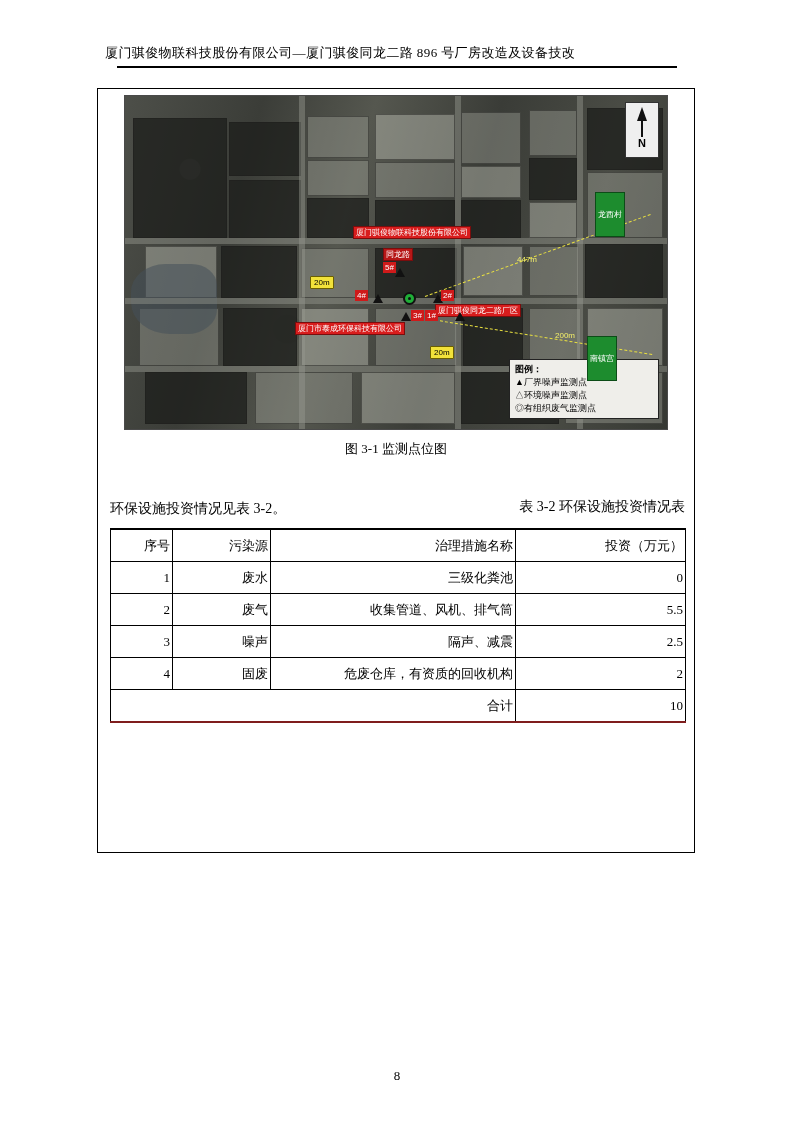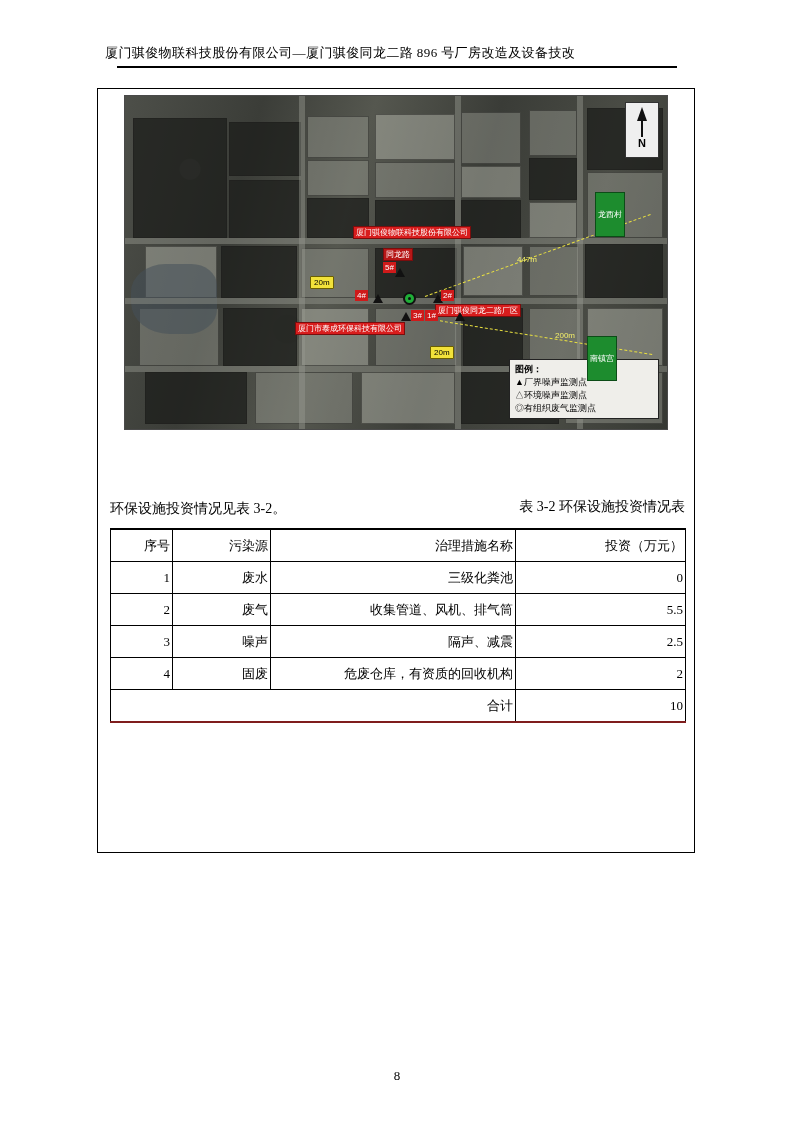--- a/index.html
+++ b/index.html
@@ -366,20 +366,21 @@
 
     <div class="marker-tri" style="left:276px; top:216px;"></div>
     <div class="marker-label" style="left:286px; top:214px;">3#</div>
 
     <div class="marker-tri" style="left:330px; top:216px;"></div>
     <div class="marker-label" style="left:300px; top:214px;">1#</div>
 
     <div class="gas-point" style="left:278px; top:196px;"></div>
   </div>
 
+  <div class="fig-caption">图 3-1  监测点位图</div>
 
   <div class="para">环保设施投资情况见表 3-2。</div>
 
   <div class="table-caption">表 3-2  环保设施投资情况表</div>
 
   <table class="invest">
     <colgroup>
       <col class="col1">
         <col class="col2">
         <col class="col3">

